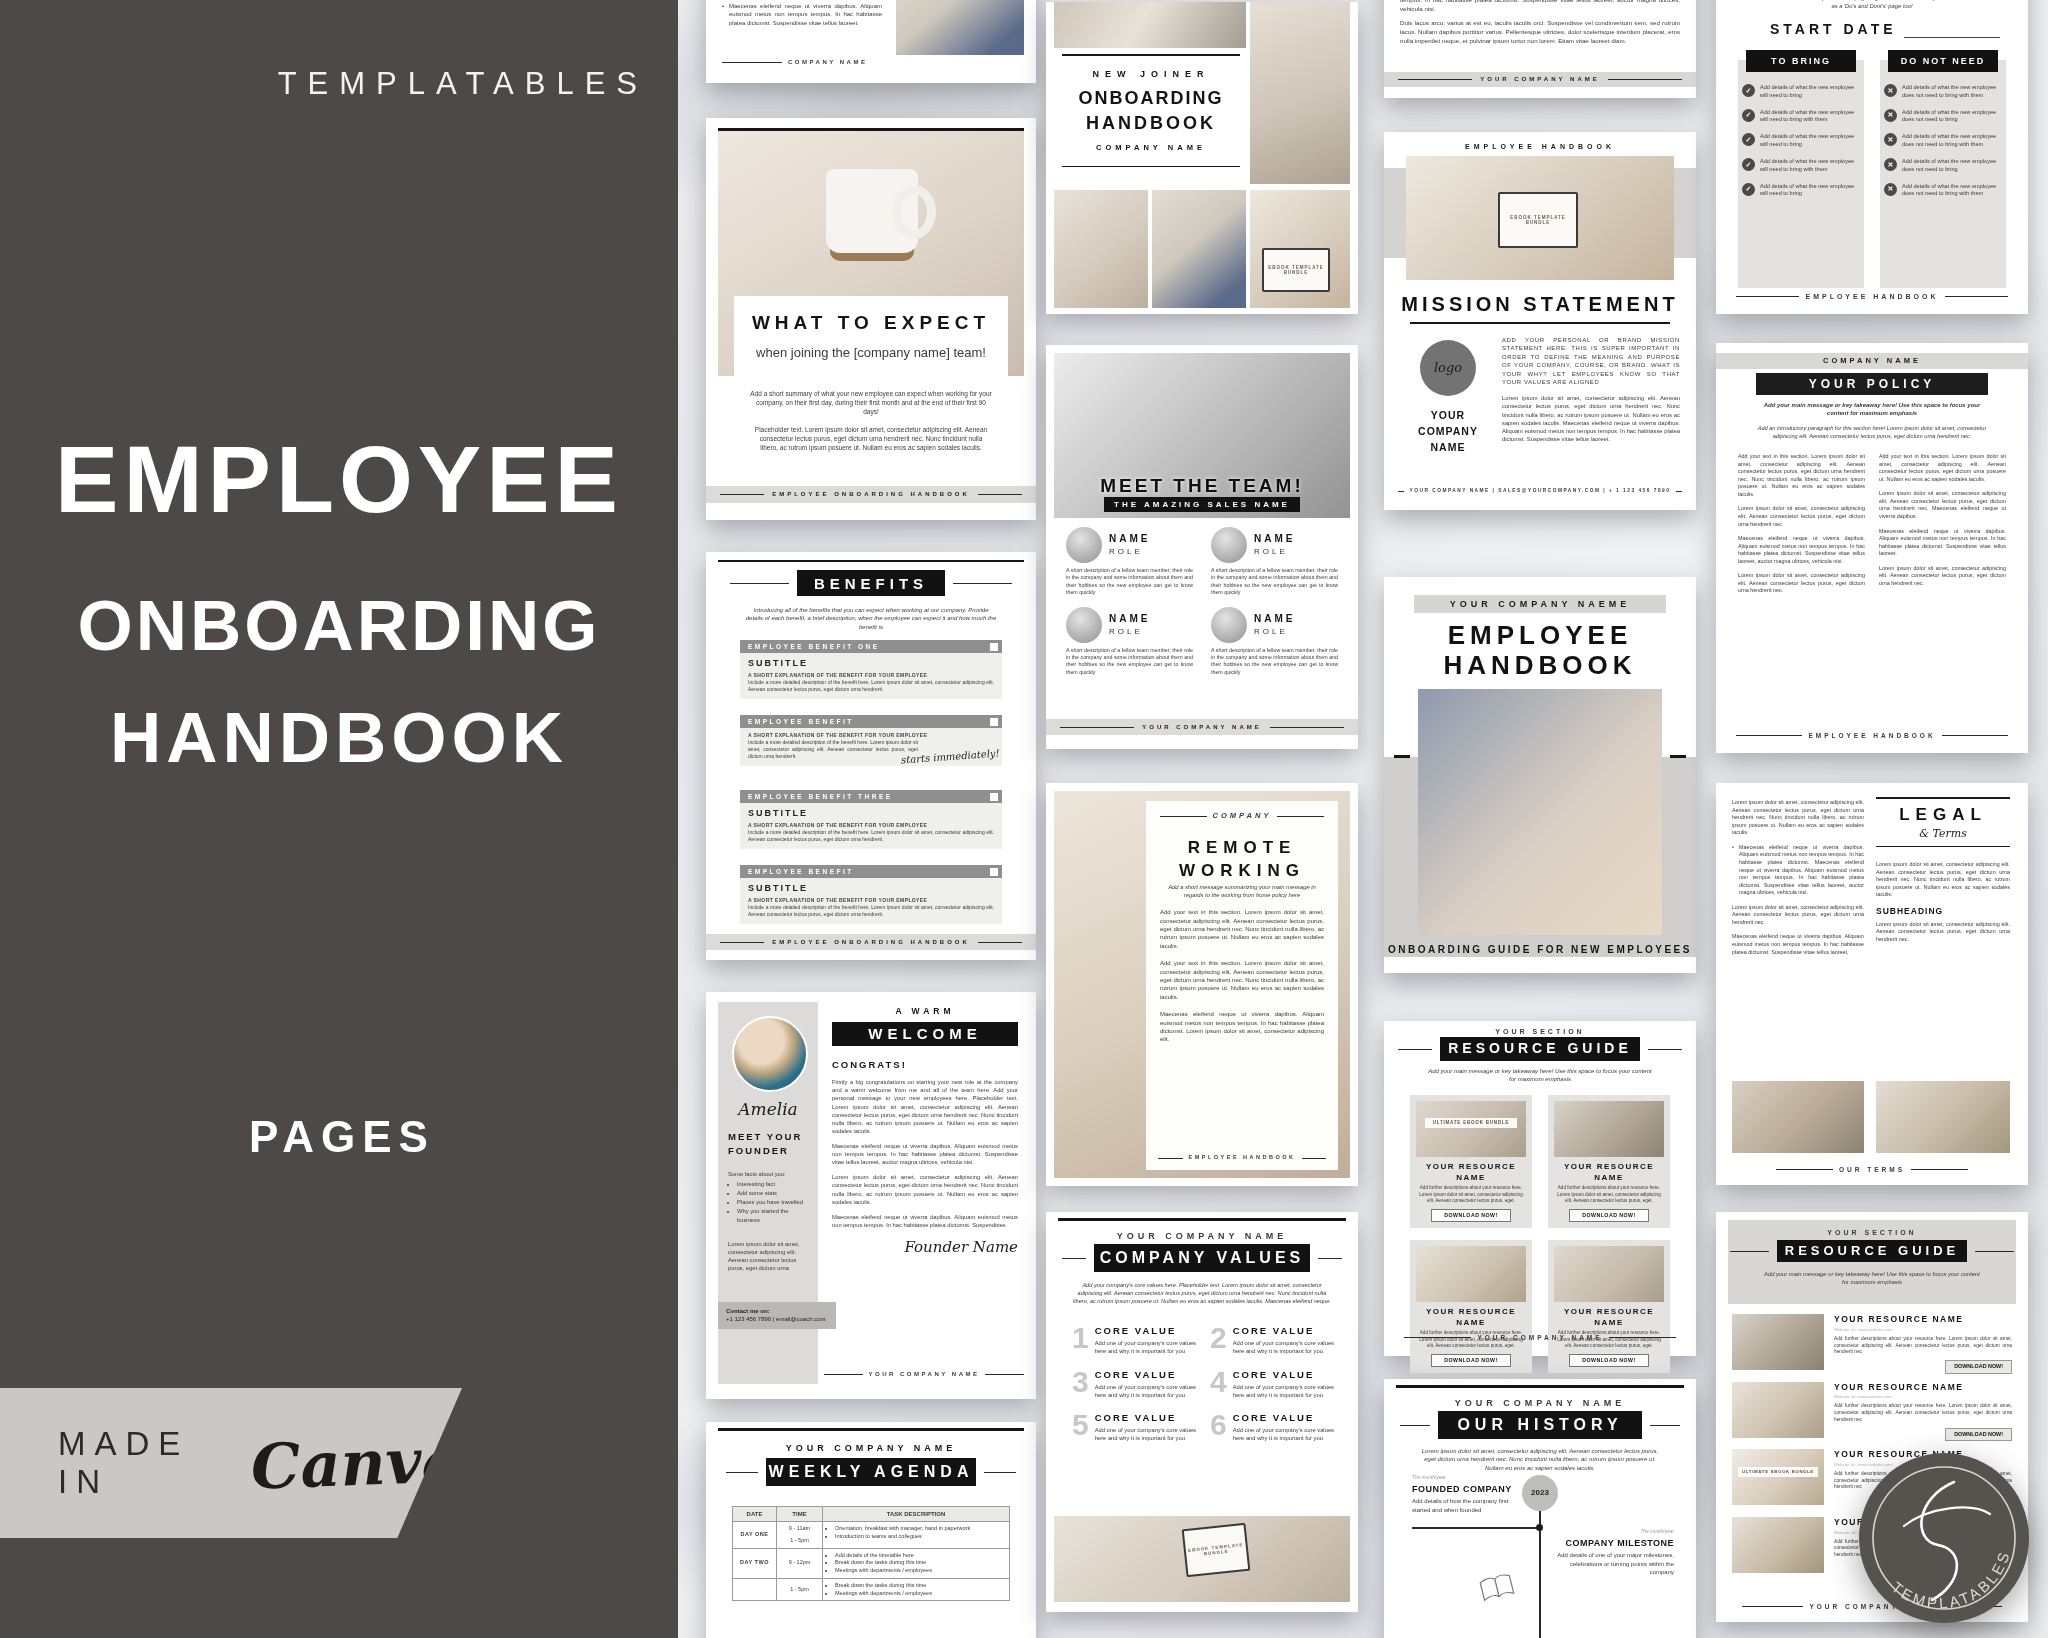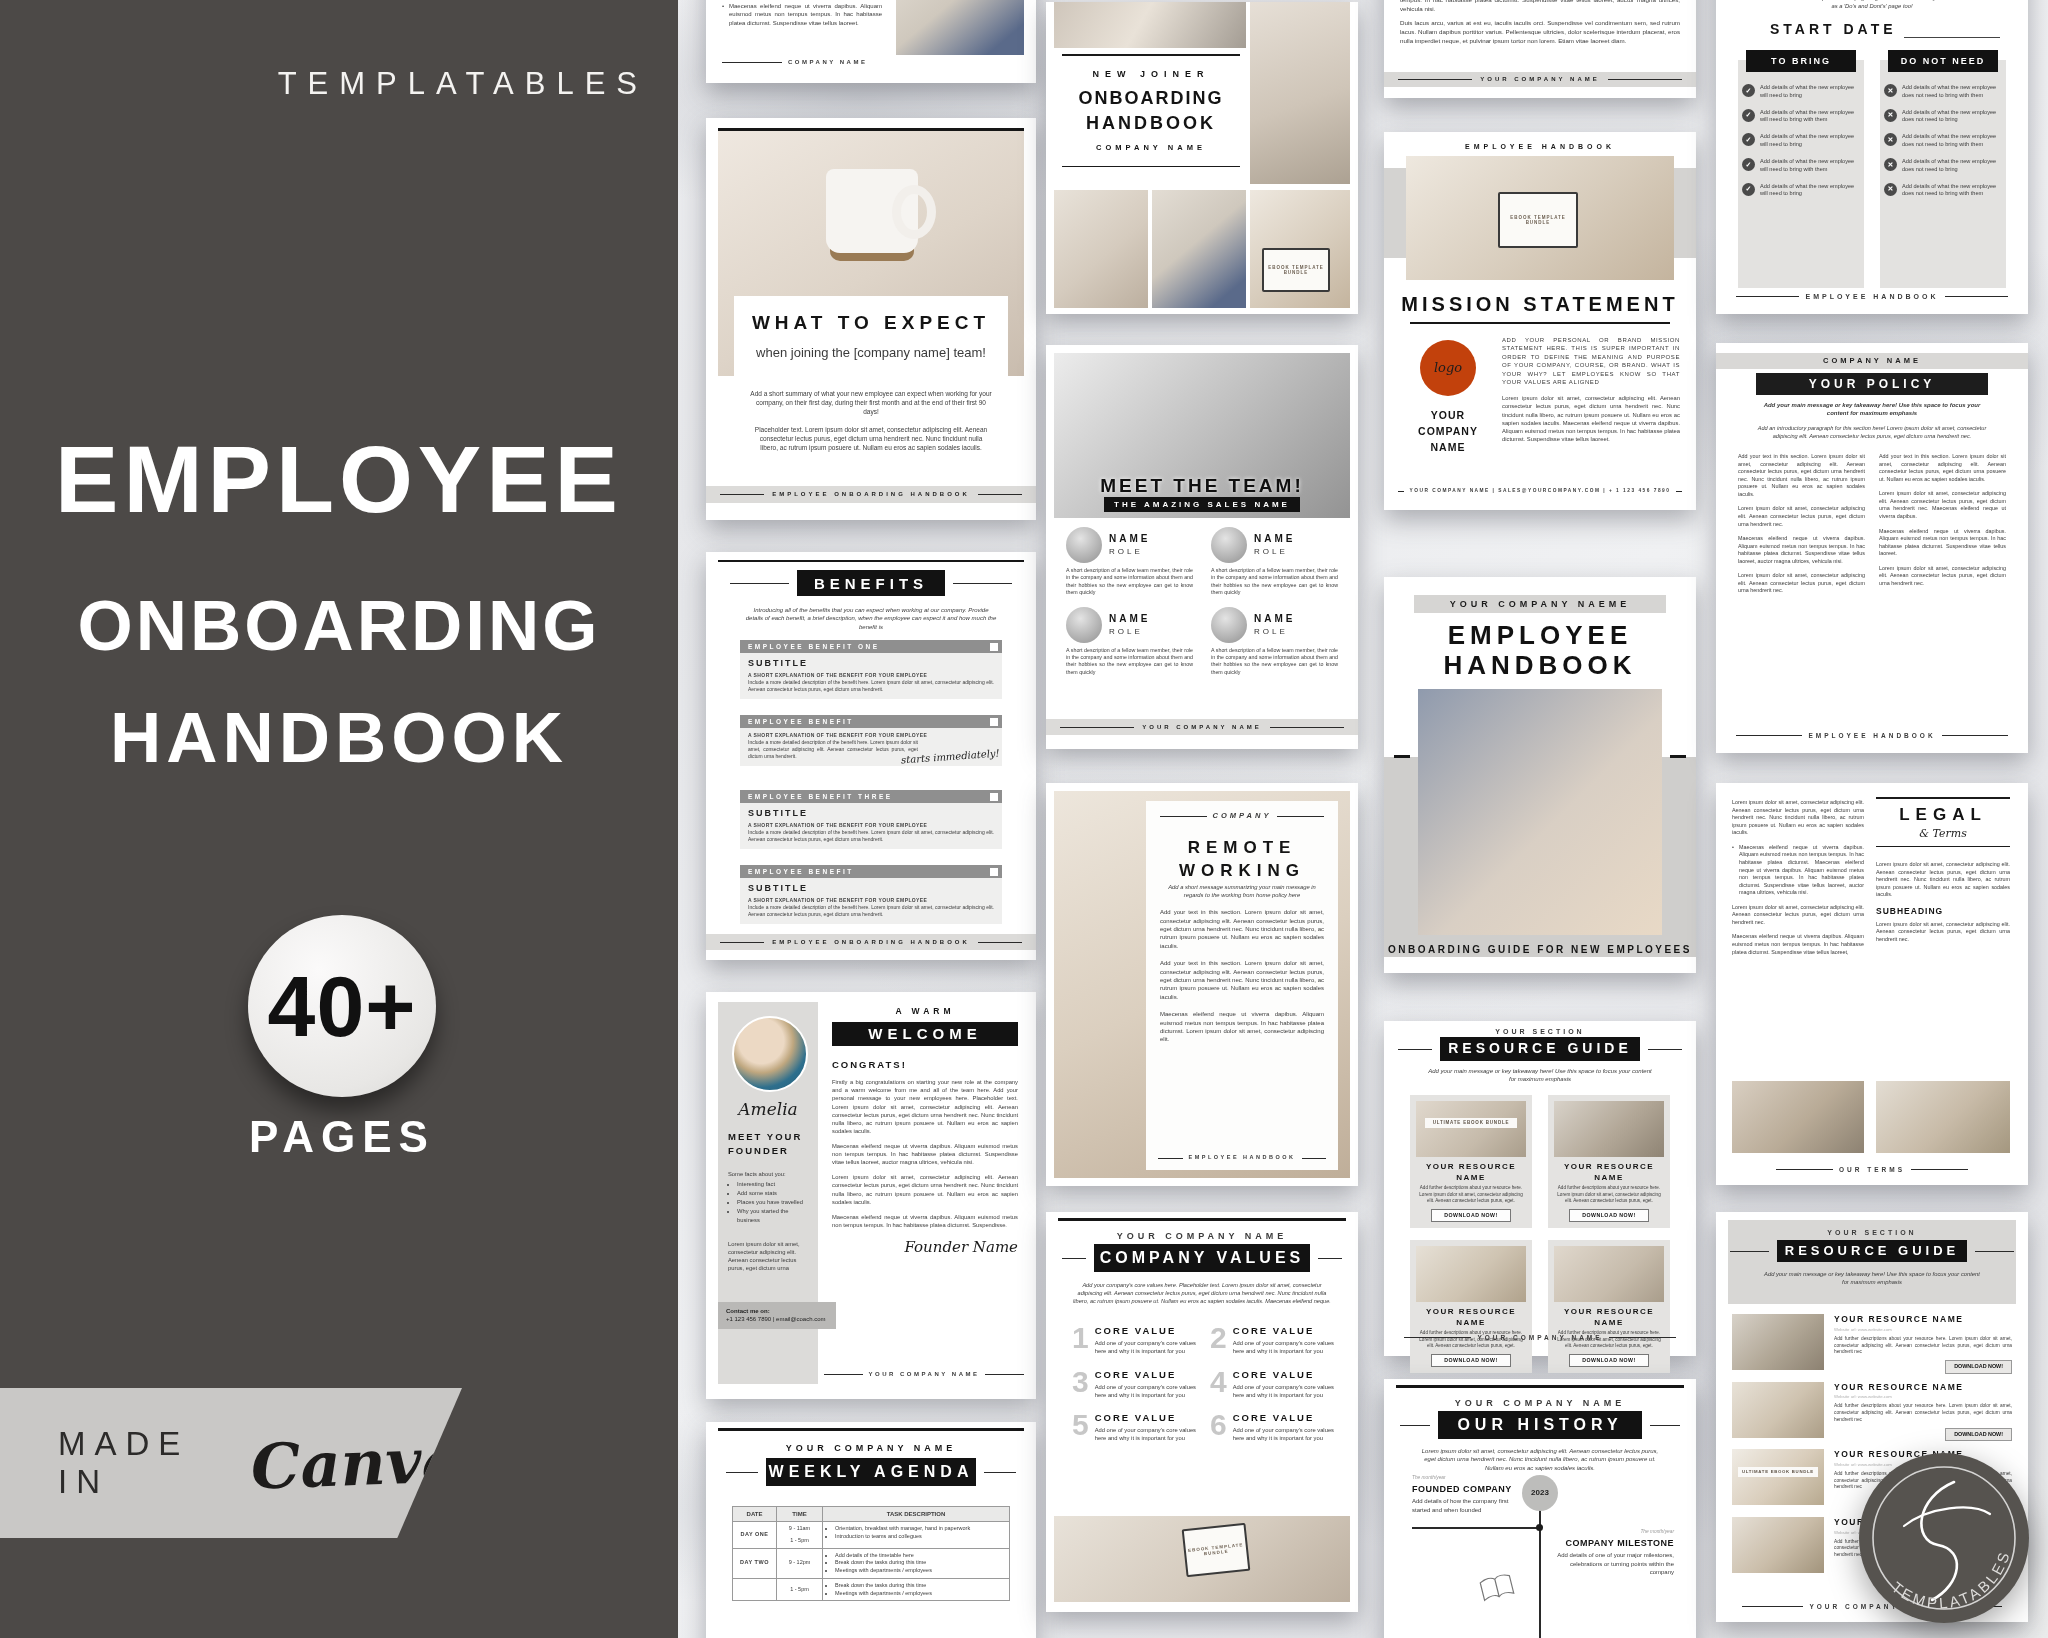--- a/index.html
+++ b/index.html
@@ -218,21 +218,21 @@
   .p-mission{left:1384px;top:132px;width:312px;height:378px;}
   .mi-head{position:absolute;top:10px;width:100%;text-align:center;font-weight:bold;
            font-size:7px;letter-spacing:4px;color:#1a1a1a;}
   .mi-grayblock{position:absolute;left:0;top:36px;width:312px;height:90px;background:#d4d3d1;}
   .p-mission .ph{left:22px;top:24px;width:268px;height:124px;}
   .p-mission .screen{left:92px;top:36px;width:76px;height:52px;}
   .mi-title{position:absolute;left:0;top:158px;width:100%;text-align:center;font-size:20px;
             font-weight:bold;letter-spacing:4px;color:#111;}
   .mi-rule{position:absolute;left:26px;right:26px;top:190px;height:2px;background:#161616;}
   .mi-logo{position:absolute;left:36px;top:208px;width:56px;height:56px;border-radius:50%;
-           background:#c2410c;display:flex;align-items:center;justify-content:center;
+           background:#737373;display:flex;align-items:center;justify-content:center;
            font-size:13px;color:#1d1d1d;}
   .mi-co{position:absolute;left:18px;top:276px;width:92px;text-align:center;font-weight:bold;
          font-size:10.5px;letter-spacing:1px;line-height:1.5;color:#141414;}
   .mi-body{position:absolute;left:118px;top:204px;width:178px;}
   .mi-body .caps{font-size:6px;letter-spacing:.6px;}
   .mi-body p{margin-bottom:8px;}
   .mi-body .lor{font-size:5.8px;}
   .mi-foot{position:absolute;left:14px;right:14px;top:356px;display:flex;align-items:center;gap:6px;}
   .mi-foot .ft{font-size:4.8px;font-weight:bold;letter-spacing:1.5px;white-space:nowrap;}
 
@@ -372,23 +372,20 @@
 <body>
 
 <div class="canvas">
   <div class="marble"></div>
 
   <aside class="panel">
     <div class="brand">TEMPLATABLES</div>
     <div class="title l1">EMPLOYEE</div>
     <div class="title l2">ONBOARDING</div>
     <div class="title l3">HANDBOOK</div>
-    <div class="badge">
-      <span class="badge-num">40+</span>
-    </div>
     <div class="badge-label">PAGES</div>
     <div class="ribbon">
       <span class="made">MADE IN</span>
       <span class="canva">Canva</span>
     </div>
   </aside>
 
   <section class="page p-snip-l">
     <div class="snipl-txt jst">
       <p>Maecenas eleifend neque ut viverra dapibus. Aliquam euismod metus non tempus tempus. In hac habitasse platea dictumst. Suspendisse vitae tellus laoreet.</p>

